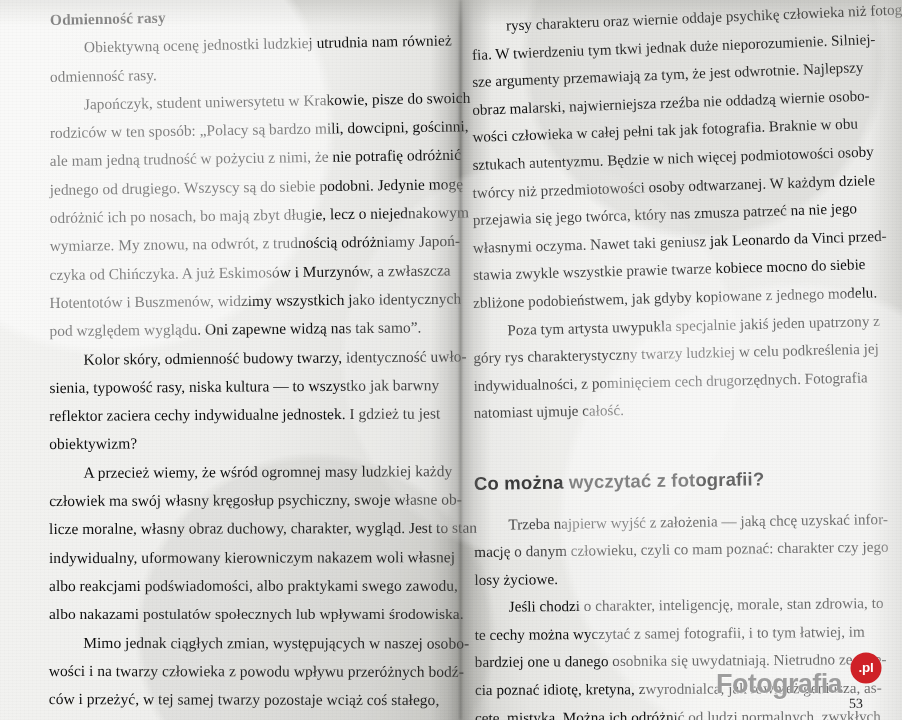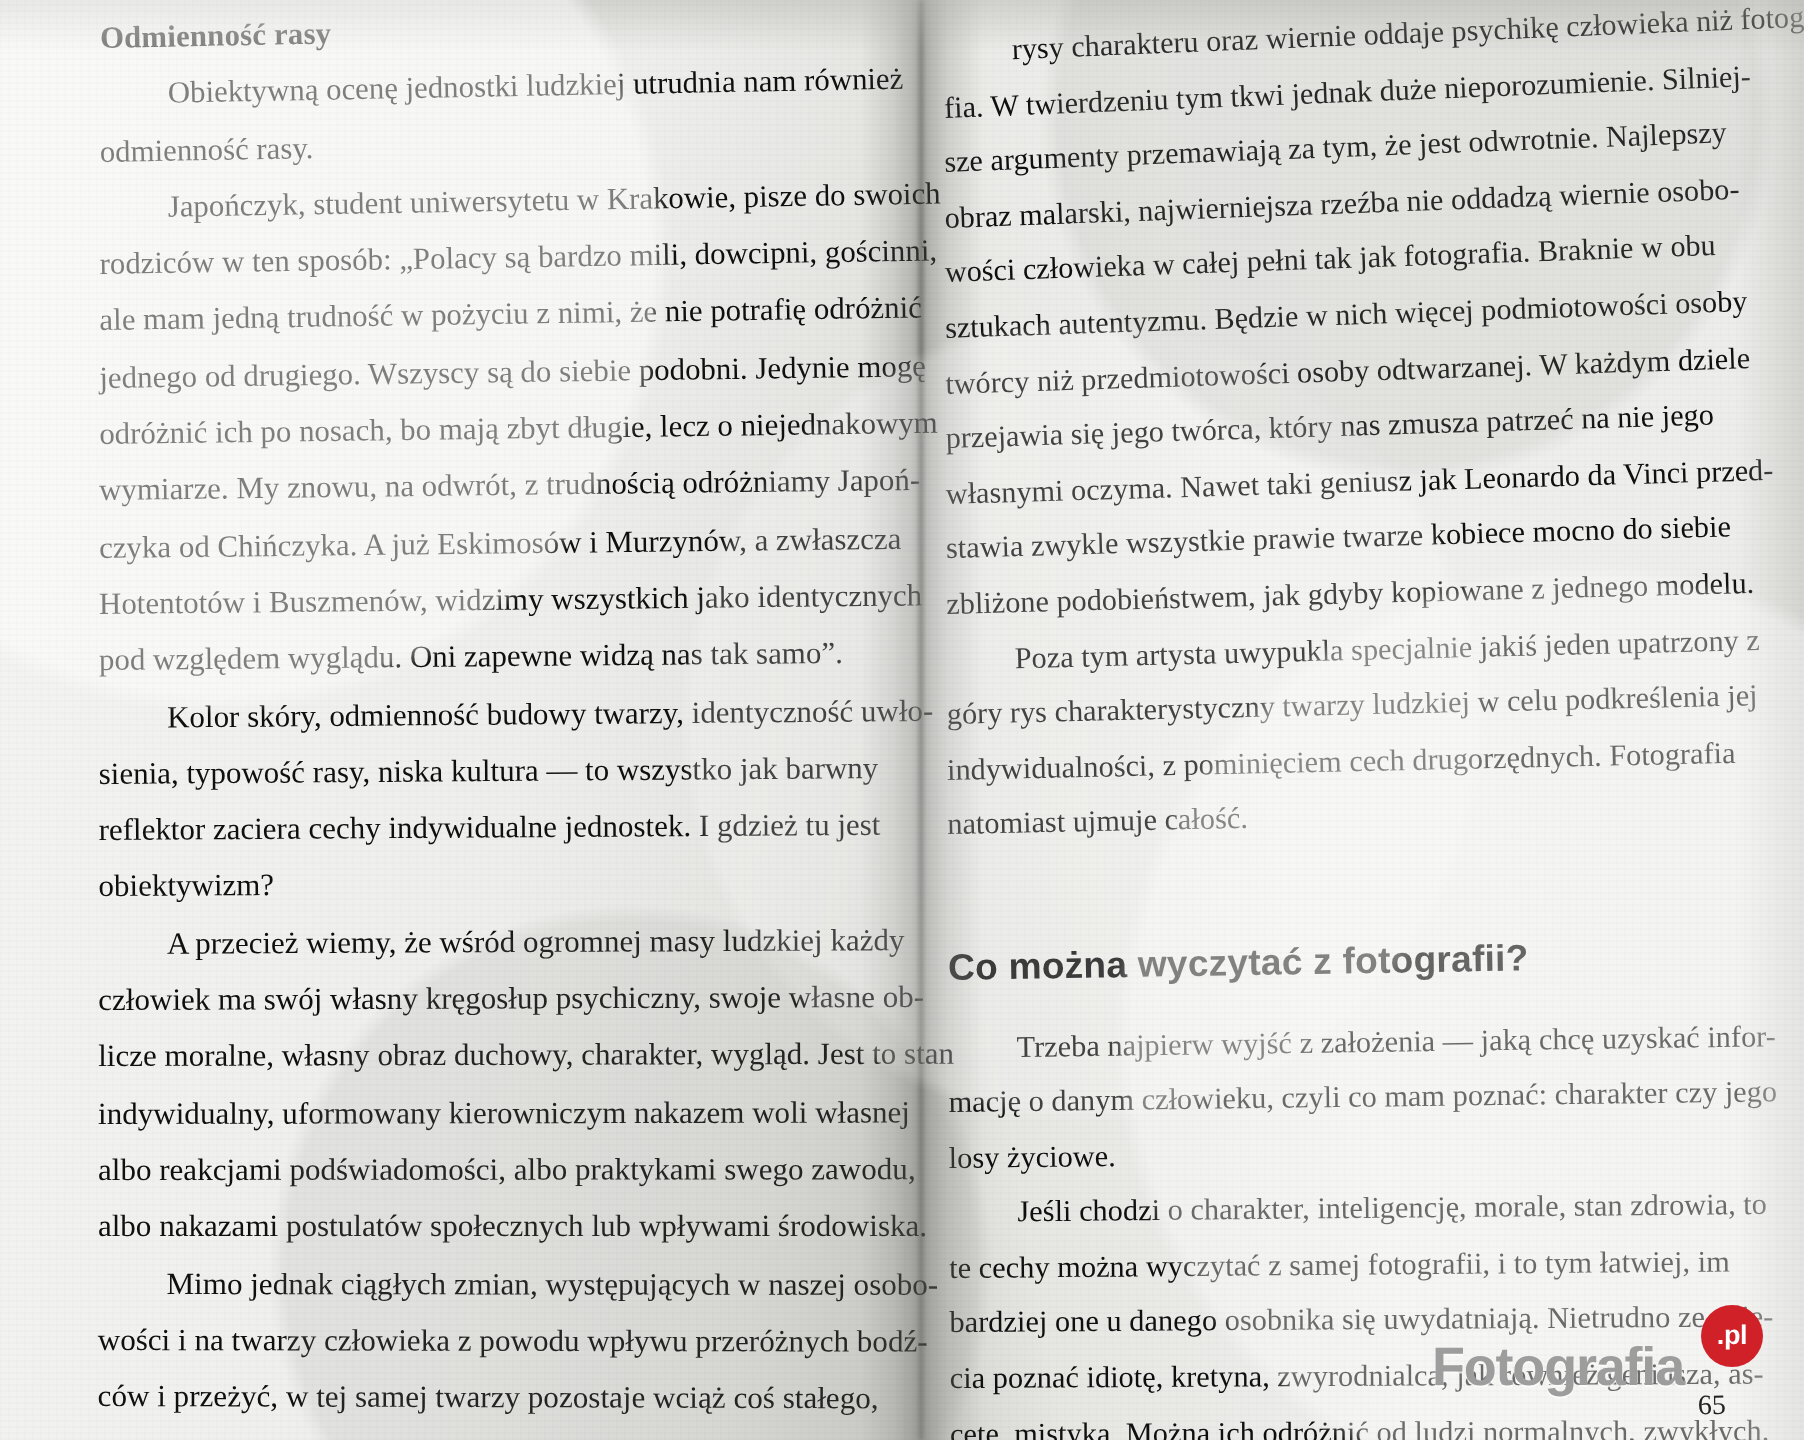--- a/index.html
+++ b/index.html
@@ -200,15 +200,15 @@
   <div class="edge-top"></div>
 
   <div class="grain"></div>
   <div class="noise"></div>
 
   <div class="watermark">Fotografia</div>
   <div class="wm-badge">
     <span>.pl</span>
   </div>
 
-  <div class="folio">65</div>
+  <div class="folio">53</div>
 
 </div>
 
 </body></html>

